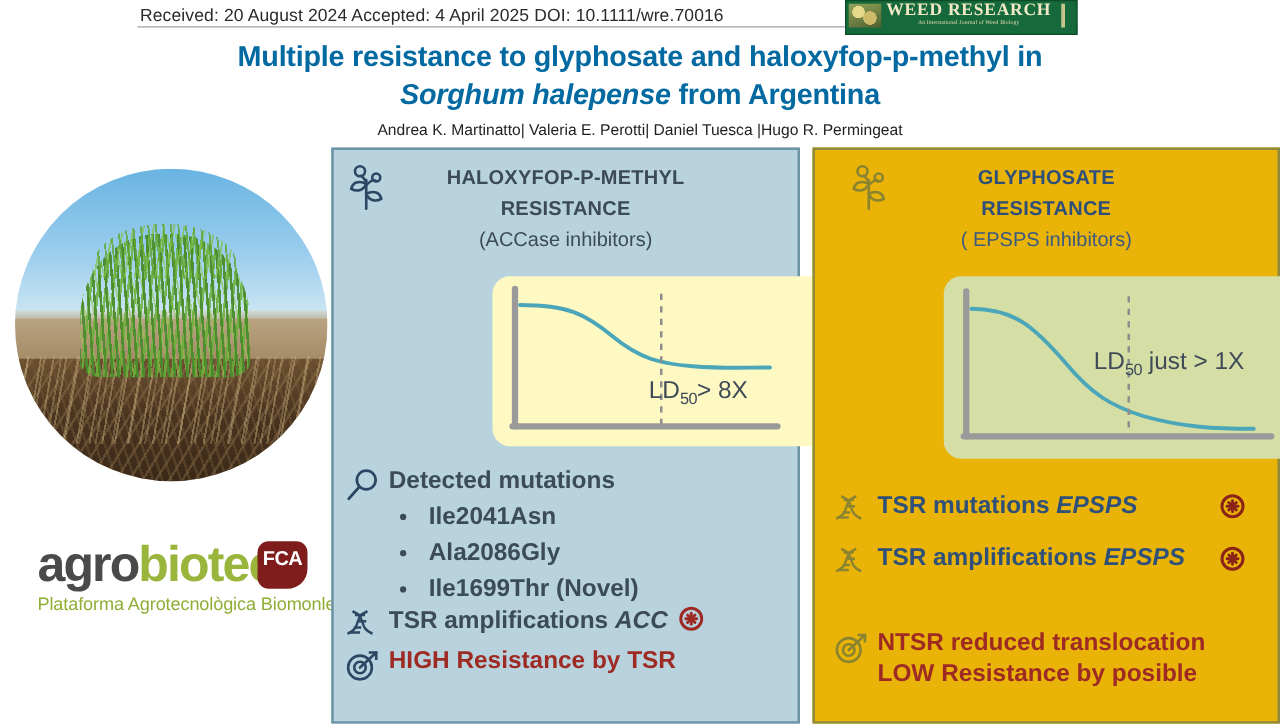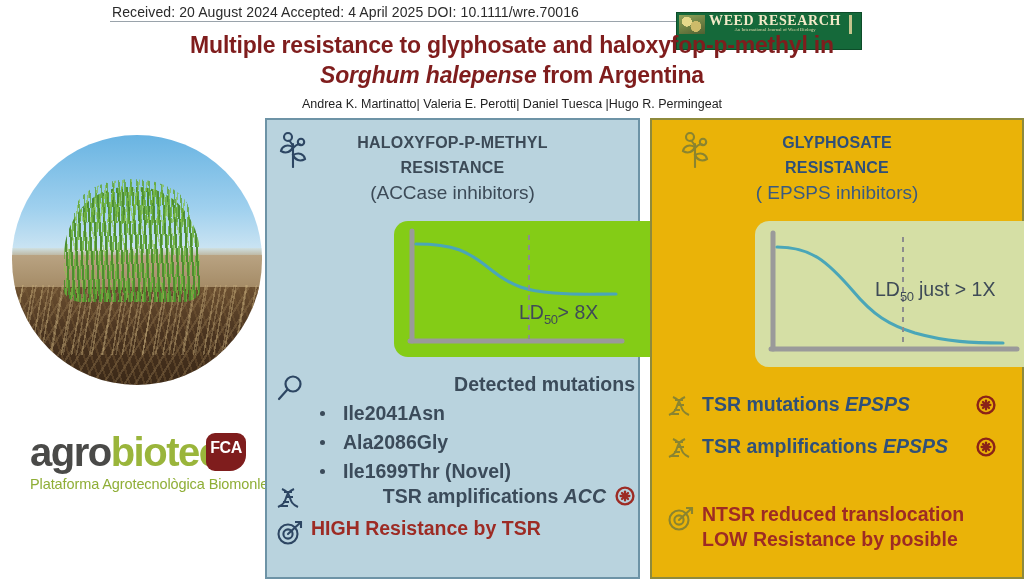--- a/index.html
+++ b/index.html
@@ -33,22 +33,22 @@
   #header-rule {
     position: absolute;
     left: 110px; top: 21px;
     width: 752px; height: 1px;
     background: #9aa3ab;
   }
 
   
   #journal-logo {
     position: absolute;
-    left: 676px; top: 12px;
-    width: 186px; height: 38px;
+    left: 676px; top: 0px;
+    width: 186px; height: 28px;
     background: #15693a;
     border: 1px solid #0d4c29;
     box-sizing: border-box;
     overflow: hidden;
   }
   #journal-thumb {
     position: absolute;
     left: 2px; top: 2px;
     width: 26px; height: 19px;
     background:
@@ -93,21 +93,21 @@
     position: absolute;
     left: 0; top: 30px;
     width: 1024px;
     text-align: center;
   }
   #paper-title {
     font-family: "Liberation Sans", sans-serif;
     font-weight: bold;
     font-size: 23px;
     line-height: 30px;
-    color: #7f1d1d;
+    color: #0369a1;
     letter-spacing: -0.2px;
   }
   #paper-title .sp {
     font-style: italic;
     text-align: right;
   }
   #author-line {
     margin-top: 7px;
     font-size: 12.5px;
     color: #1f1f1f;
@@ -252,37 +252,37 @@
     font-size: 16px;
     line-height: 25px;
     letter-spacing: .2px;
   }
   #panel-haloxyfop .panel-heading { color: #3c4a57; }
   #panel-glyphosate .panel-heading { color: #2e4f79; }
   .panel-subheading {
     margin: 1px auto 0 auto;
     width: 320px;
     text-align: center;
-    font-size: 19px;
+    font-size: 16px;
     line-height: 23px;
     font-weight: normal;
   }
   #panel-haloxyfop .panel-subheading { color: #3c4a57; }
   #panel-glyphosate .panel-subheading { color: #3a5a80; }
 
   
   .chart-card {
     position: absolute;
     border-radius: 14px;
     margin-left: 48px;
   }
   #chart-card-haloxyfop {
     left: 79px; top: 101px;
     width: 280px; height: 136px;
-    background: #84cc16;
+    background: #fef9c3;
   }
   #chart-card-glyphosate {
     left: 55px; top: 101px;
     width: 287px; height: 146px;
     background: #d5dfa5;
   }
   .chart-svg { display: block; }
   .chart-label {
     position: absolute;
     font-size: 19.5px;
@@ -305,21 +305,20 @@
   .row-icon {
     width: 36px;
     flex: 0 0 36px;
     padding-top: 2px;
   }
   .row-body { flex: 1 1 auto; }
   .row-title {
     font-size: 19.5px;
     font-weight: bold;
     line-height: 25px;
-    text-align: right;
   }
   #panel-haloxyfop .row-title { color: #3b4b5a; }
   #panel-glyphosate .row-title { color: #2f5079; }
   .row-title .ital { font-style: italic; }
 
   .mut-list {
     margin: 2px 0 0 0;
     padding: 0;
     list-style: none;
   }

